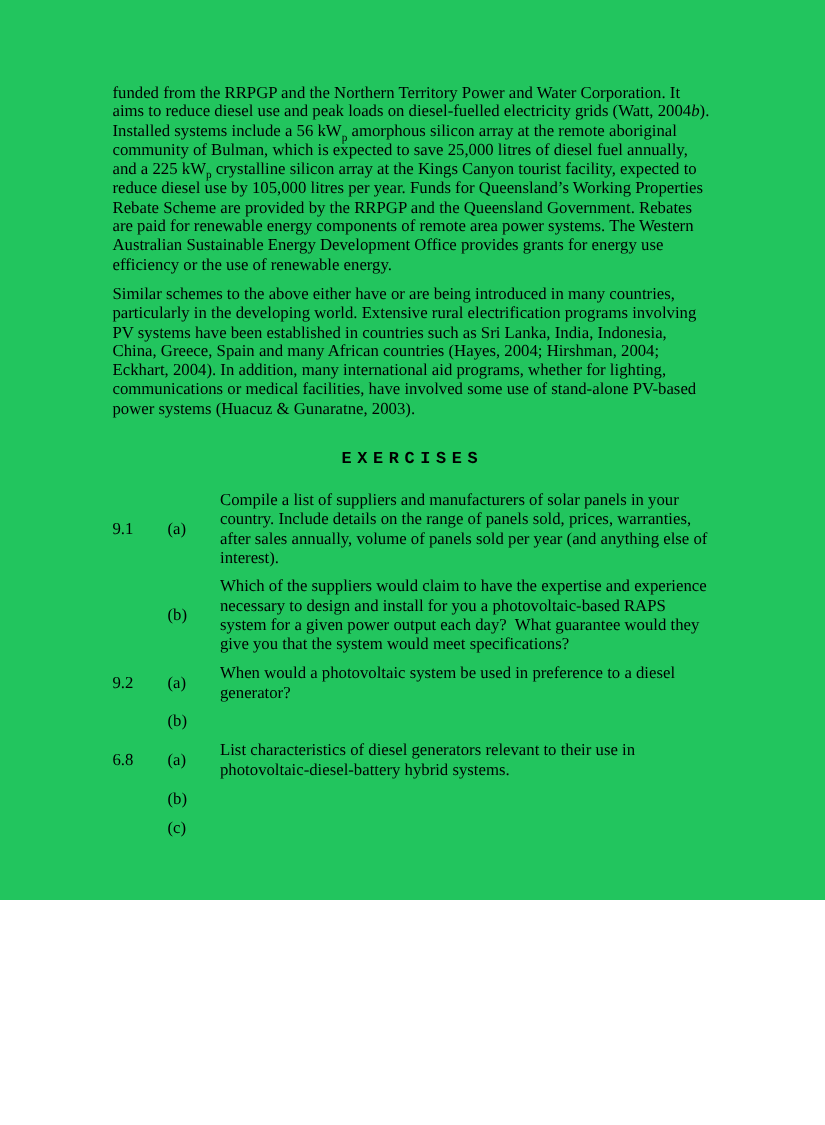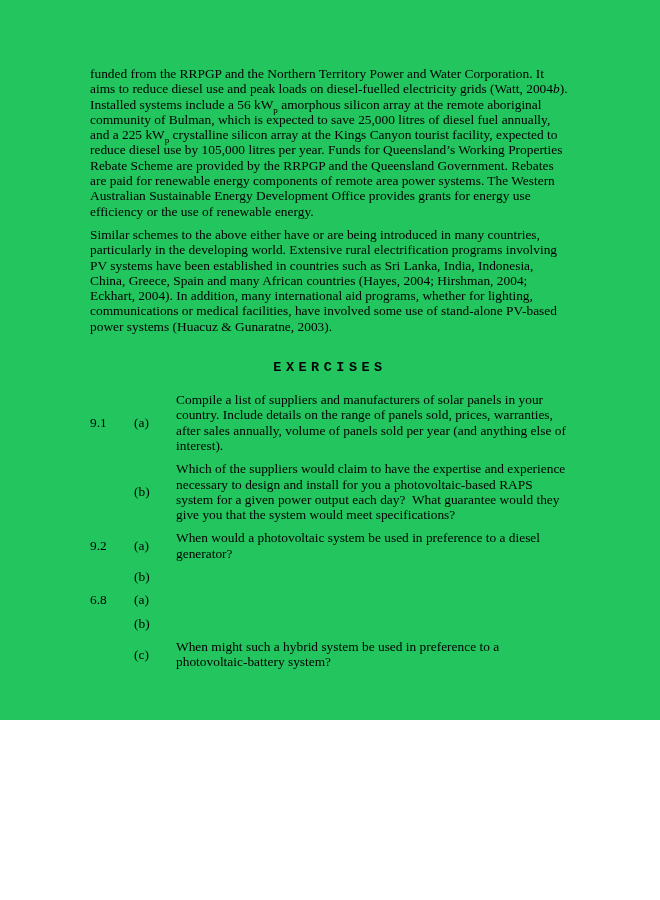--- a/index.html
+++ b/index.html
@@ -102,30 +102,30 @@
       </div>
 
       <div class="ex-row">
         <span class="ex-num"></span>
         <span class="ex-letter">(b)</span>
       </div>
 
       <div class="ex-row">
         <span class="ex-num">6.8</span>
         <span class="ex-letter">(a)</span>
+        <span class="ex-text">List characteristics of diesel generators relevant to their use in photovoltaic-diesel-battery hybrid systems.</span>
       </div>
 
       <div class="ex-row">
         <span class="ex-num"></span>
         <span class="ex-letter">(b)</span>
       </div>
 
       <div class="ex-row">
         <span class="ex-num"></span>
         <span class="ex-letter">(c)</span>
-        <span class="ex-text">When might such a hybrid system be used in preference to a photovoltaic-battery system?</span>
       </div>
 
     </div>
   </div>
 
   <div class="page-number">139</div>
 </div>
 
 </body></html>

